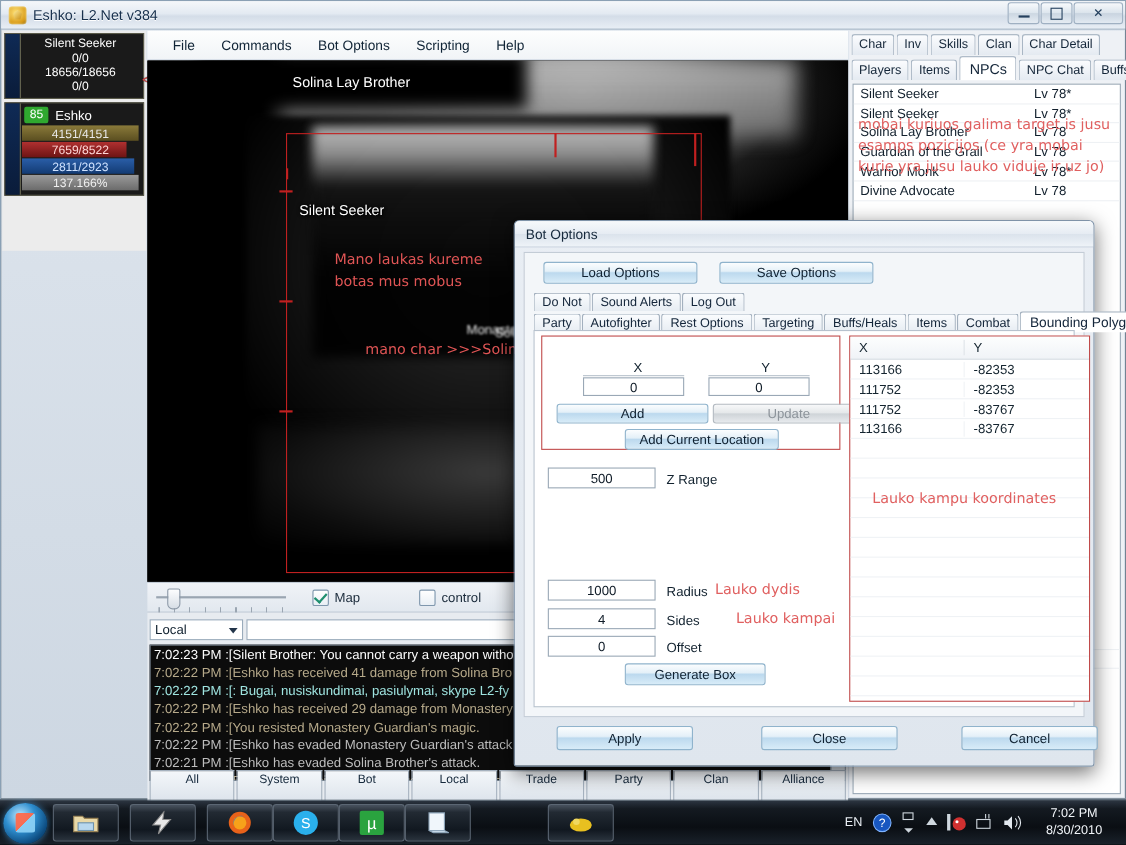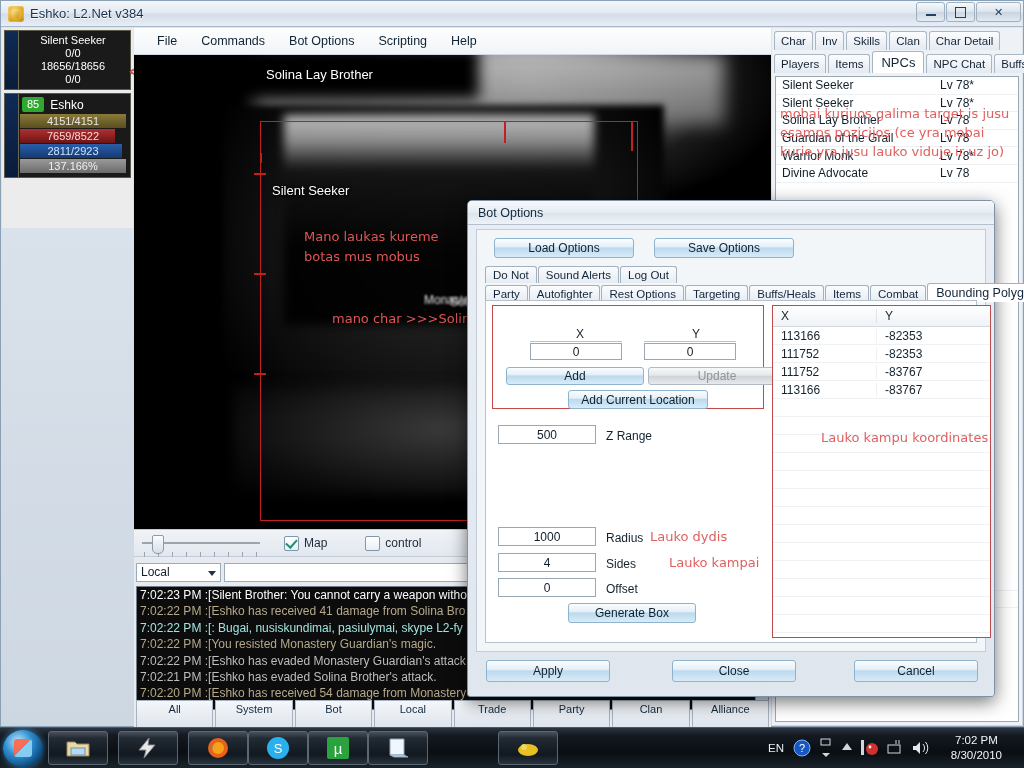--- a/index.html
+++ b/index.html
@@ -346,24 +346,24 @@
   }
   .cthead{display:flex;height:20px;align-items:center;
     background:linear-gradient(180deg,#fdfefe,#f0f3f7);
     border-bottom:1px solid #d2d9e0;font-size:12px;color:#14242f;}
   .cthead .a{width:104px;padding-left:8px;border-right:1px solid #dfe4e9;box-sizing:border-box;}
   .cthead .b{flex:1;padding-left:8px;}
   .ctrow{display:flex;height:17px;align-items:center;font-size:12px;color:#14242f;
     border-bottom:1px solid #eff2f5;}
   .ctrow .a{width:104px;padding-left:8px;border-right:1px solid #eff2f5;box-sizing:border-box;}
   .ctrow .b{flex:1;padding-left:8px;}
-  .ct-annot{position:absolute;left:20px;top:124px;font-size:13px;color:#e06060;
-    font-family:"DejaVu Sans",sans-serif;margin-left:28px;}
+  .ct-annot{position:absolute;left:20px;top:140px;font-size:13px;color:#e06060;
+    font-family:"DejaVu Sans",sans-serif;}
   .dlg-footer{position:absolute;left:8px;right:8px;bottom:8px;height:32px;}
-  .fbtn{position:absolute;top:4px;height:22px;width:124px;}
+  .fbtn{position:absolute;top:4px;height:22px;width:124px;margin-left:20px;}
 
   
   .taskbar{
     position:absolute;left:0;bottom:0;width:1024px;height:41px;
     background:linear-gradient(180deg,#2b3440 0%,#141a21 18%,#0a0e13 60%,#1a222b 100%);
     border-top:1px solid #4a5663;
     box-sizing:border-box;
   }
   .startorb{
     position:absolute;left:3px;top:2px;width:40px;height:37px;border-radius:50%;
@@ -484,39 +484,40 @@
   <div class="mapbar">
     <div class="slider">
       <div class="track"></div>
       <div class="ticks"></div>
       <div class="thumb"></div>
     </div>
     <div class="cbwrap" style="margin-left:12px;">
       <span class="chk on"></span>
       <span>Map</span>
     </div>
-    <div class="cbwrap" style="margin-left:28px;">
+    <div class="cbwrap" style="margin-left:44px;">
       <span class="chk"></span>
       <span>control</span>
     </div>
   </div>
 
   <div class="chatpanel">
     <div class="chatsel">
       <div class="combo">
         <span>Local</span>
         <span class="arrow"></span>
       </div>
       <div class="chatinput"></div>
     </div>
 
     <div class="chatlog">
       <div class="chatline chat-white"><span>7:02:23 PM</span> <span>:[Silent Brother: You cannot carry a weapon witho</span></div>
       <div class="chatline chat-tan"><span>7:02:22 PM</span> <span>:[Eshko has received 41 damage from Solina Bro</span></div>
       <div class="chatline chat-cyan"><span>7:02:22 PM</span> <span>:[: Bugai, nusiskundimai, pasiulymai, skype L2-fy</span></div>
+      <div class="chatline chat-tan"><span>7:02:22 PM</span> <span>:[Eshko has received 29 damage from Monastery</span></div>
       <div class="chatline chat-tan"><span>7:02:22 PM</span> <span>:[You resisted Monastery Guardian's magic.</span></div>
       <div class="chatline chat-gray"><span>7:02:22 PM</span> <span>:[Eshko has evaded Monastery Guardian's attack</span></div>
       <div class="chatline chat-gray"><span>7:02:21 PM</span> <span>:[Eshko has evaded Solina Brother's attack.</span></div>
       <div class="chatline chat-tan"><span>7:02:20 PM</span> <span>:[Eshko has received 54 damage from Monastery G</span></div>
     </div>
     <div class="chatscroll">
       <div class="thumb"></div>
     </div>
 
     <div class="chattabs">

